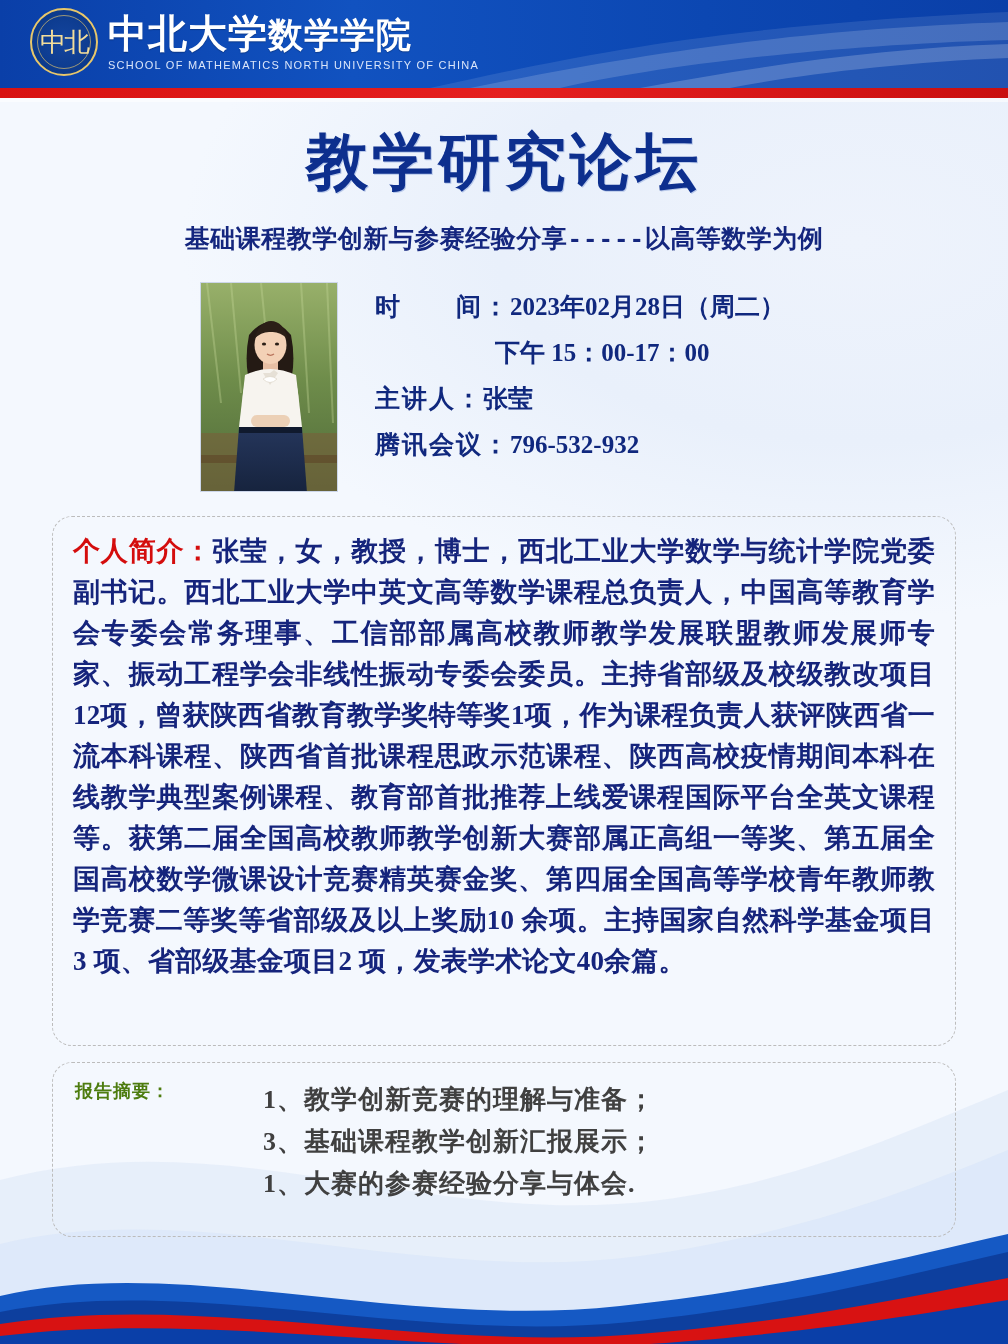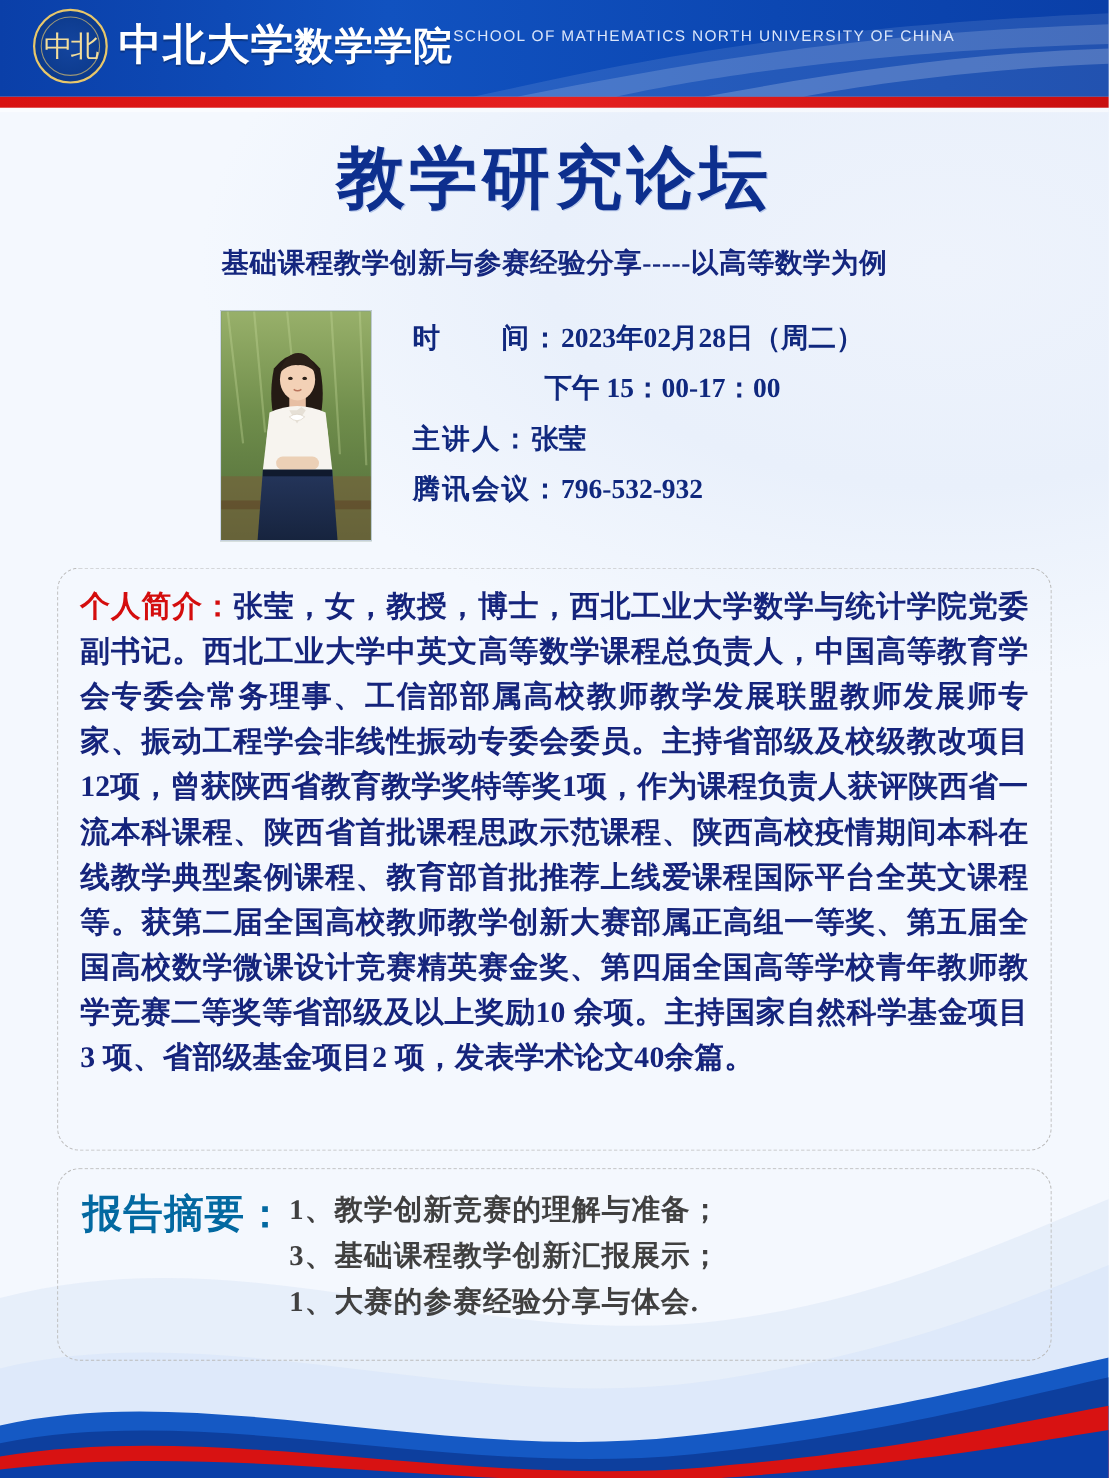--- a/index.html
+++ b/index.html
@@ -40,30 +40,30 @@
     flex:0 0 auto;
   }
   .seal:before{
     content:""; position:absolute; inset:5px; border-radius:50%;
     border:1px solid rgba(232,199,106,.65);
   }
   .seal-mark{
     position:absolute; inset:0; display:flex; align-items:center; justify-content:center;
     color:#f3dd9a; font-size:26px; font-family:Liberation Sans, sans-serif; letter-spacing:-2px;
   }
-  .uni-block { display:flex; flex-direction:row; justify-content:center; }
+  .uni-block { display:flex; flex-direction:column; justify-content:center; }
   .uni-cn {
     color:#ffffff; font-size:35px; font-weight:bold; letter-spacing:1px;
     font-family:"Liberation Serif", serif; line-height:1.1;
     text-shadow:0 1px 1px rgba(0,0,0,.25);
     white-space:nowrap;
   }
   .uni-cn .big { font-size:39px; }
   .uni-en {
-    color:#dbe6fa; font-size:14px; letter-spacing:1.25px;
+    color:#dbe6fa; font-size:11px; letter-spacing:1.25px;
     font-family:"Liberation Sans", sans-serif; margin-top:3px; white-space:nowrap;
   }
 
   
   .red-bar {
     position:absolute; top:88px; left:0; width:1008px; height:10px;
     background:linear-gradient(90deg,#d81212 0%,#e52020 50%,#c90f0f 100%);
   }
   .red-bar-2 {
     position:absolute; top:98px; left:0; width:1008px; height:4px;
@@ -75,21 +75,21 @@
     position:absolute; top:120px; left:0; width:1008px;
     text-align:center;
     font-family:"Liberation Serif", serif;
     font-weight:bold; font-size:62px; color:#0d2f8e;
     letter-spacing:4px;
     text-shadow:1px 1px 0 #b9c9ea;
   }
   .subtitle {
     position:absolute; top:222px; left:0; width:1008px;
     text-align:center;
-    font-family:Liberation Serif, serif;
+    font-family:Liberation Mono, monospace;
     font-weight:bold; font-size:25px; color:#14267e;
     letter-spacing:.5px;
   }
 
   
   .speaker-row {
     position:absolute; top:282px; left:0; width:799px; height:215px;
   }
   .photo {
     position:absolute; left:200px; top:0; width:138px; height:210px;
@@ -126,21 +126,21 @@
   
   .abs-box {
     position:absolute; left:52px; top:1062px; width:904px; height:175px;
     border:1.5px dashed #bcbcbc;
     border-radius:20px;
     padding:14px 20px;
   }
   .abs-head {
     position:absolute; left:22px; top:16px;
     font-family:"Liberation Serif", serif;
-    font-size:36px; font-weight:bold; color:#0369a1;
+    font-size:18px; font-weight:bold; color:#4d7c0f;
     letter-spacing:1px;
   }
   .abs-list {
     margin:0; padding:0; list-style:none;
     position:absolute; left:210px; top:16px;
   }
   .abs-list li {
     font-family:"Liberation Serif", serif;
     font-size:26px; font-weight:bold; color:#404040;
     line-height:42px; letter-spacing:1px; white-space:nowrap;

